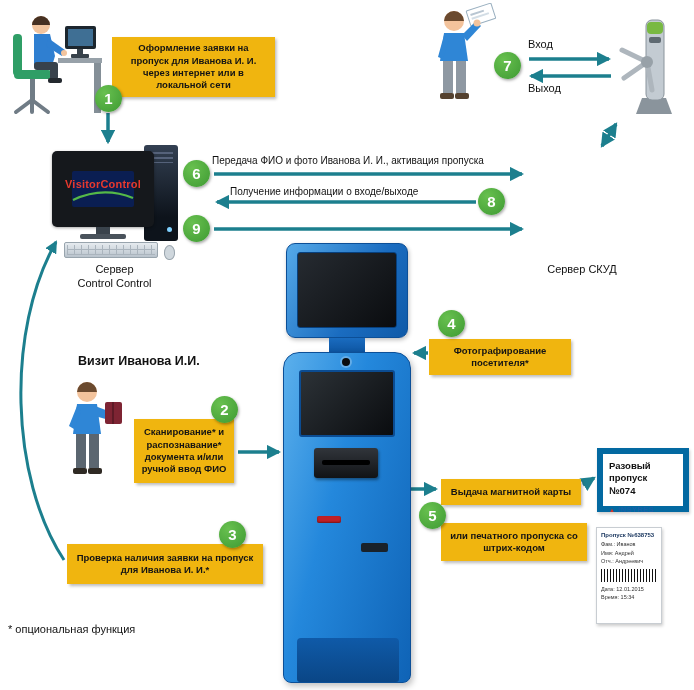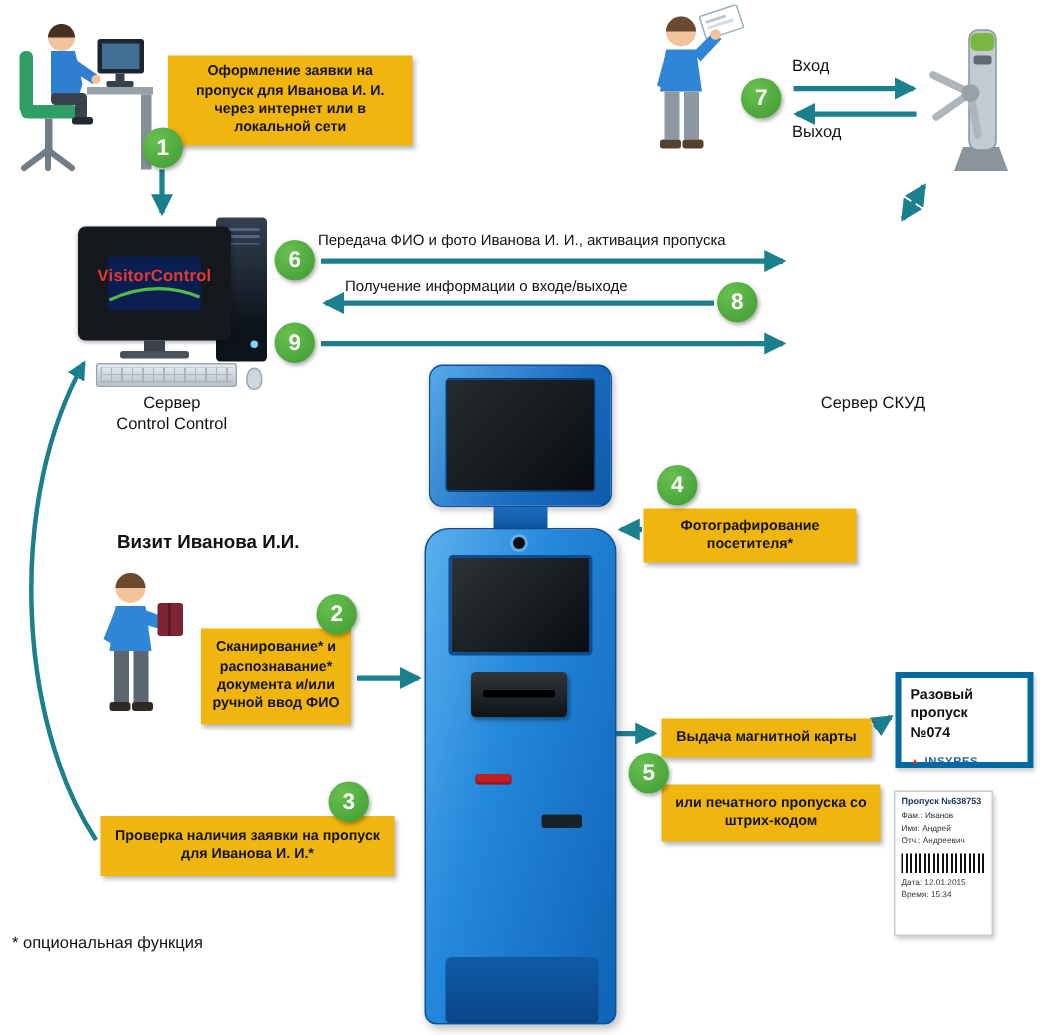--- a/index.html
+++ b/index.html
@@ -64,21 +64,21 @@
         background:linear-gradient(#31353b,#111316); border-radius:3px; box-shadow:1px 2px 3px rgba(0,0,0,.4); }
   .kiosk-cardbox .slot { position:absolute; left:8px; top:12px; width:48px; height:5px; background:#000; border-radius:2px; }
   .kiosk-slot-red { position:absolute; left:33px; top:163px; width:24px; height:7px; background:#c22026;
         border-radius:2px; box-shadow:inset 0 -1px 2px rgba(0,0,0,.4); }
   .kiosk-slot-dark { position:absolute; left:77px; top:190px; width:27px; height:9px; background:#19222b; border-radius:2px; }
   .kiosk-base { position:absolute; left:13px; bottom:0; width:102px; height:44px;
         background:linear-gradient(#0f5aa8,#0a4686); border-radius:4px 4px 3px 3px; }
 
   
   .pass-card { position:absolute; left:597px; top:448px; width:92px; height:64px; background:#fff;
-        border:4px solid #0369a1; box-shadow:1px 2px 3px rgba(0,0,0,.2); padding:6px 6px 4px; z-index:3; }
+        border:6px solid #0369a1; box-shadow:1px 2px 3px rgba(0,0,0,.2); padding:6px 6px 4px; z-index:3; }
   .pass-line { font-size:9.5px; font-weight:bold; color:#101010; line-height:1.3; }
   .pass-brand { margin-top:8px; display:flex; align-items:center; gap:3px; font-size:7.5px; font-weight:bold;
         color:#1a5fa8; letter-spacing:.4px; }
   .brand-mark { color:#d0342c; font-size:6px; line-height:1; }
   .ticket { position:absolute; left:596px; top:527px; width:66px; height:97px; background:#fff;
         border:1px solid #c8cdd2; box-shadow:1px 2px 3px rgba(0,0,0,.2); padding:4px; z-index:3; }
   .t-title { font-size:6px; font-weight:bold; color:#16335c; margin-bottom:2px; }
   .t-line { font-size:5.5px; color:#333; line-height:1.55; }
   .t-barcode { height:13px; margin:3px 0;
         background:repeating-linear-gradient(90deg,#111 0 1px,#fff 1px 3px,#111 3px 4.5px,#fff 4.5px 6px); }

